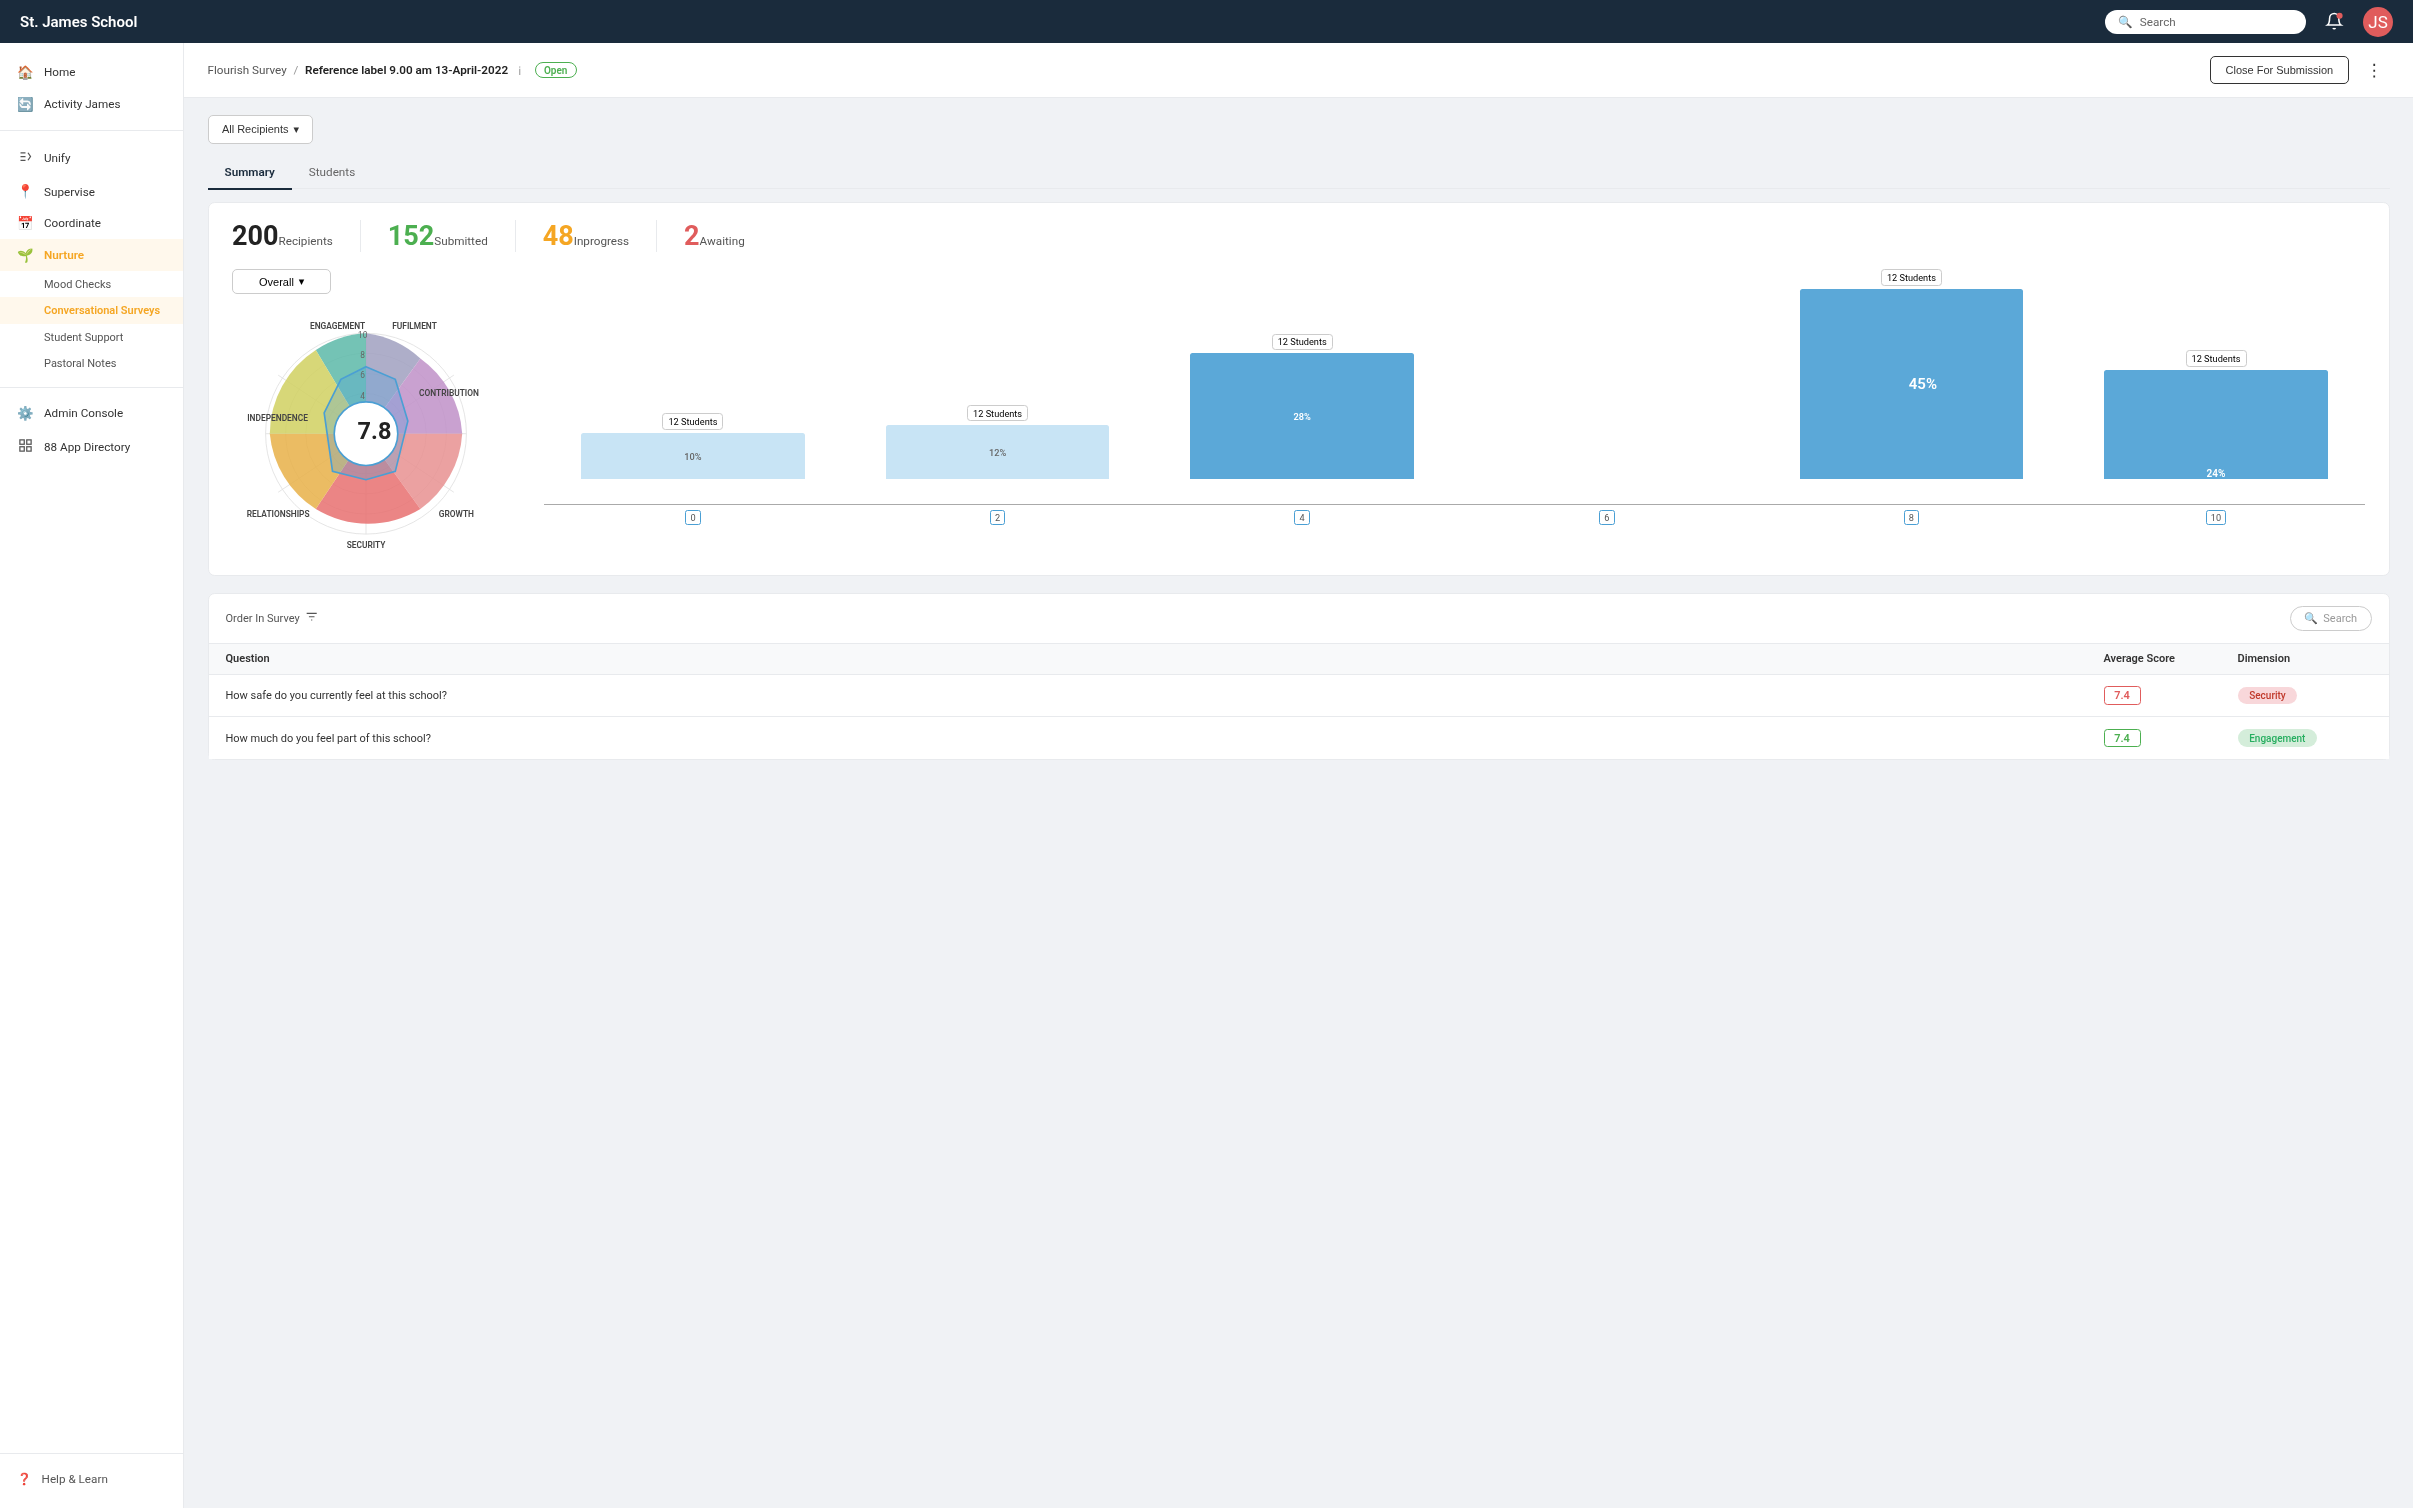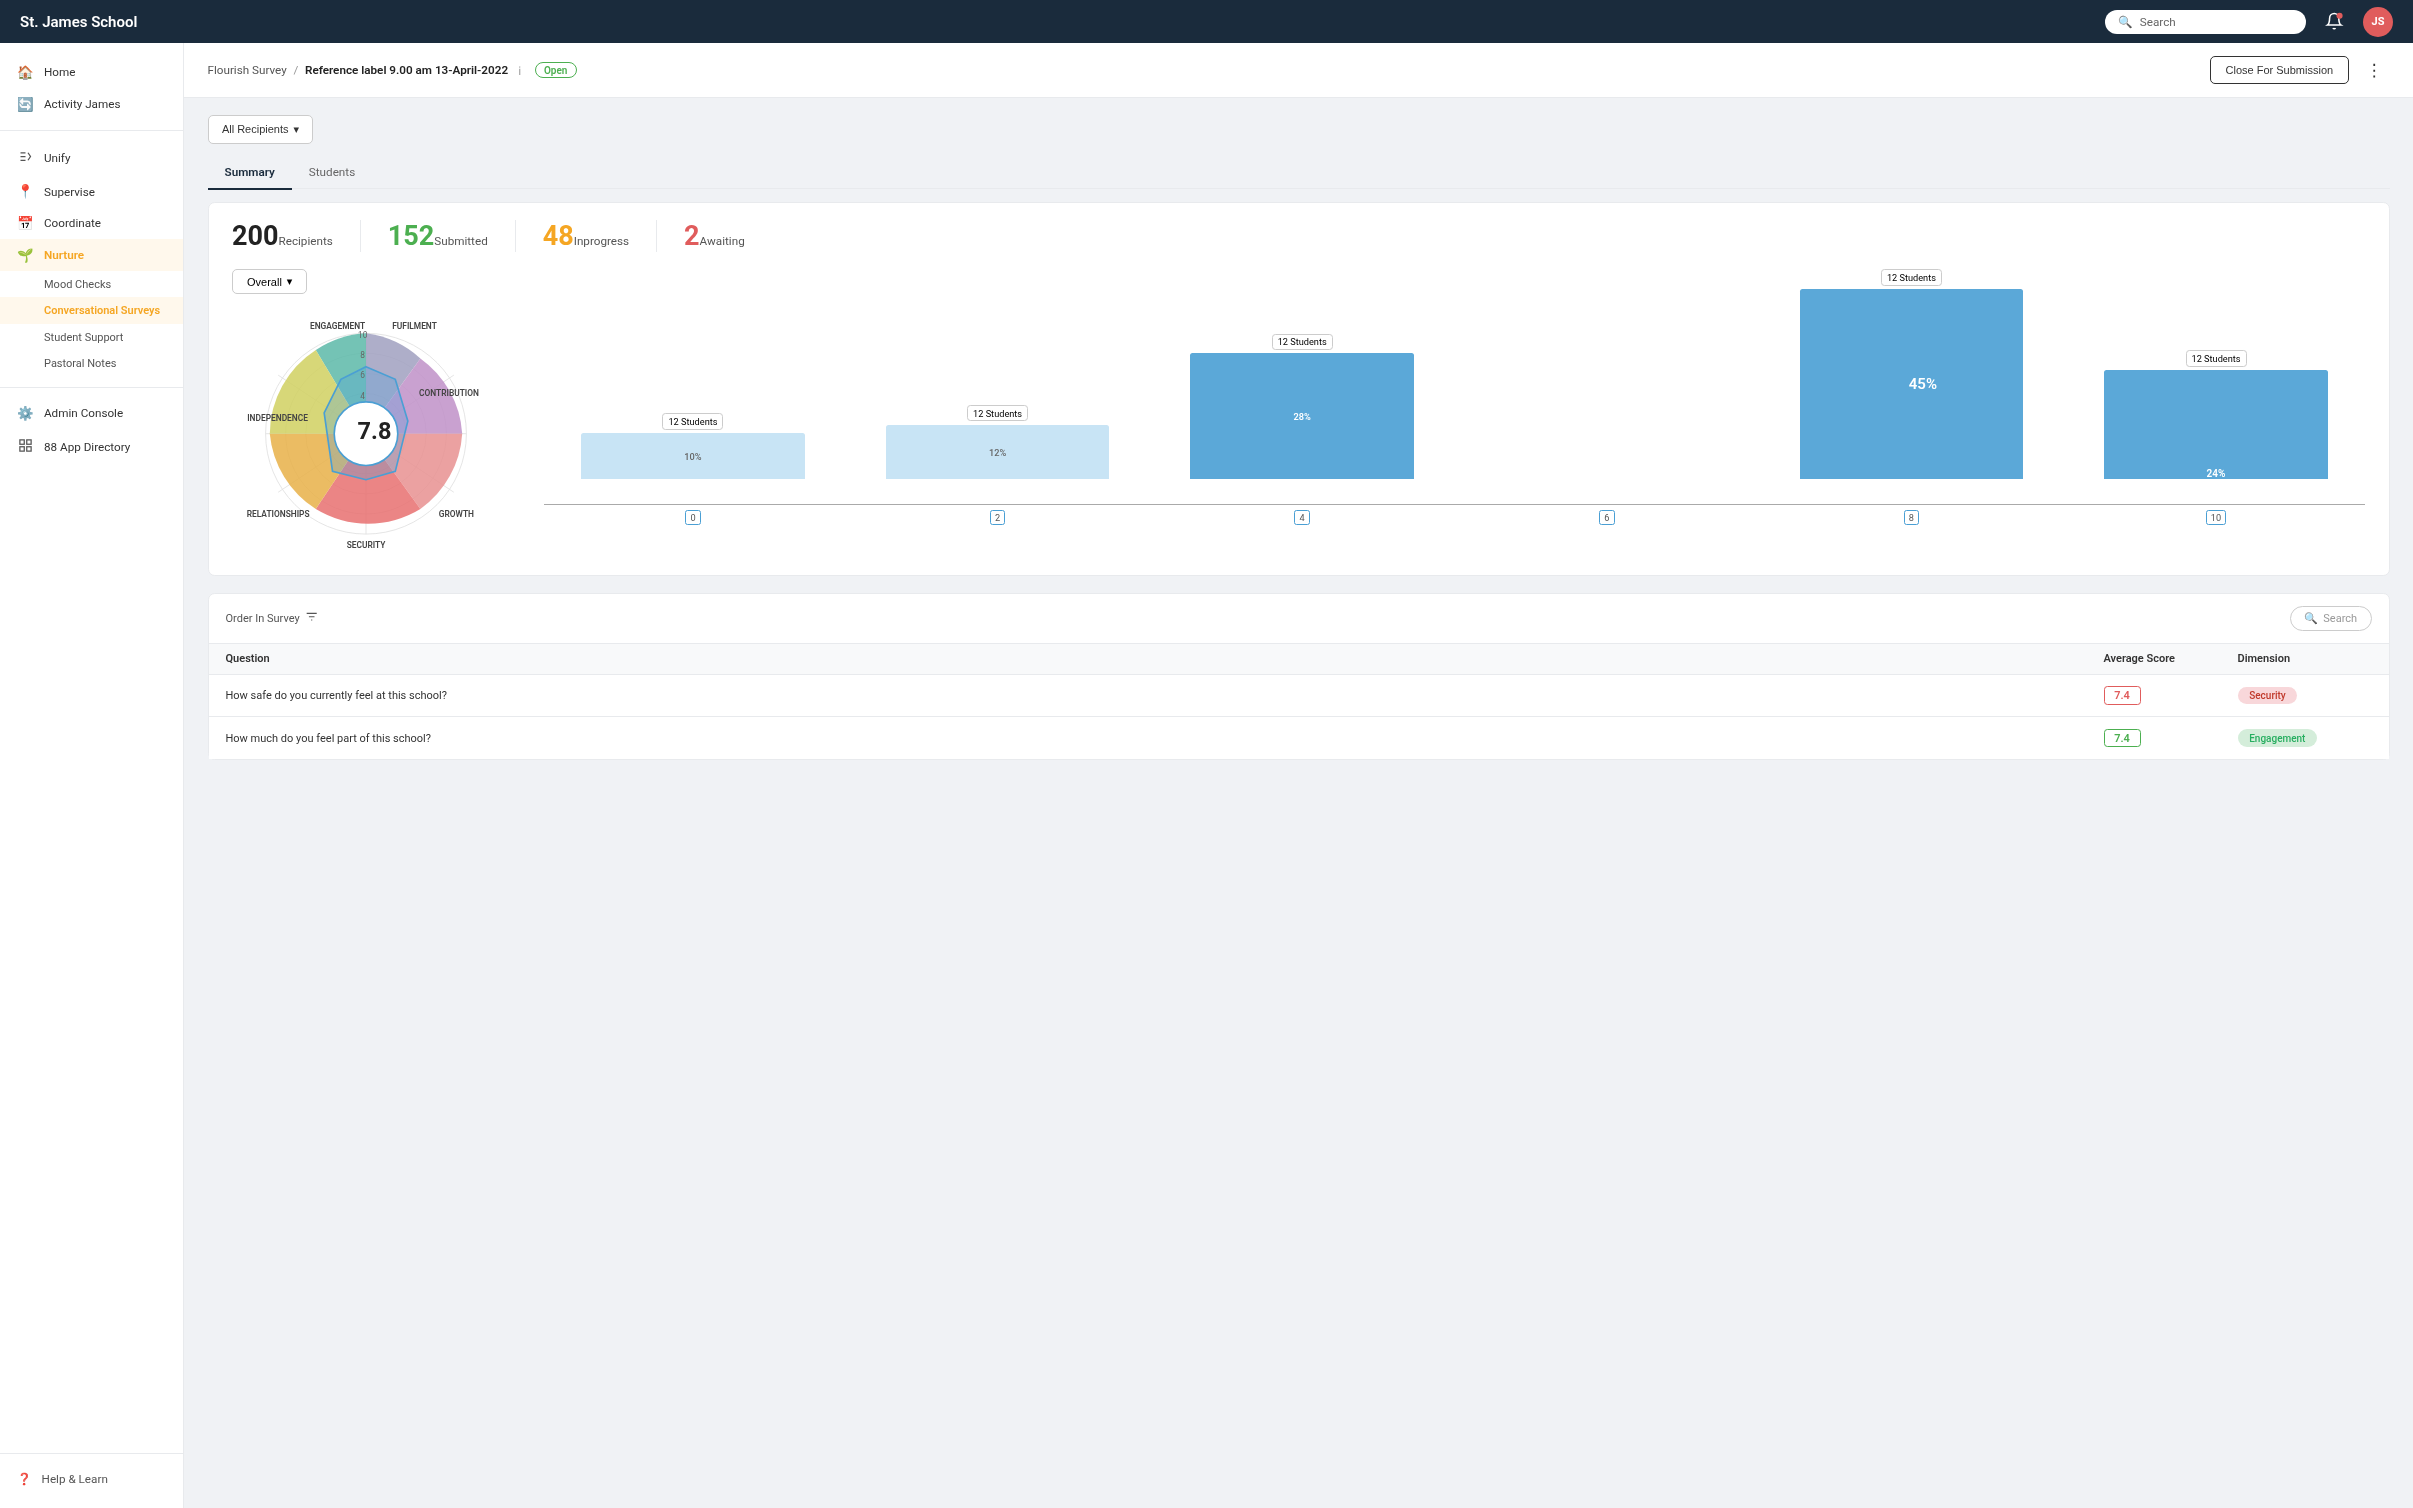--- a/index.html
+++ b/index.html
@@ -23,21 +23,21 @@
       padding: 5px 13.4px;
       display: flex;
       align-items: center;
       gap: 6.7px;
       width: 201px;
       color: #666;
       font-size: 11.7px;
     }
     .top-nav-actions { display: flex; align-items: center; gap: 13.4px; margin-left: 13.4px; }
     .notification-icon { width: 30px; height: 30px; display: flex; align-items: center; justify-content: center; cursor: pointer; }
-    .avatar { width: 30px; height: 30px; border-radius: 50%; background: #e05c5c; color: white; display: flex; align-items: center; justify-content: center; font-size: 11px; font-weight: 700; cursor: pointer; }
+    .avatar { width: 30px; height: 30px; border-radius: 50%; background: #e05c5c; color: white; display: flex; align-items: center; justify-content: center; font-size: 17px; font-weight: 400; cursor: pointer; }
 
     
     .app-body { display: flex; flex: 1; overflow: hidden; }
 
     
     .sidebar {
       width: 184px;
       background: white;
       border-right: 0.8px solid #e8eaed;
       display: flex;
@@ -160,21 +160,21 @@
     
     .chart-section { display: flex; gap: 27px; align-items: flex-start; }
 
     
     .radar-container { position: relative; width: 285px; flex-shrink: 0; }
     .radar-filter { margin-bottom: 10px; }
     .radar-btn {
       border: 1.3px solid #ccc;
       background: white;
       border-radius: 5px;
-      padding: 5px 14px;
+      padding: 5px 26px;
       font-size: 11px;
       cursor: pointer;
       display: inline-flex;
       align-items: center;
       gap: 5px;
     }
 
     
     .bar-chart-container { flex: 1; position: relative; min-height: 251px; }
 

